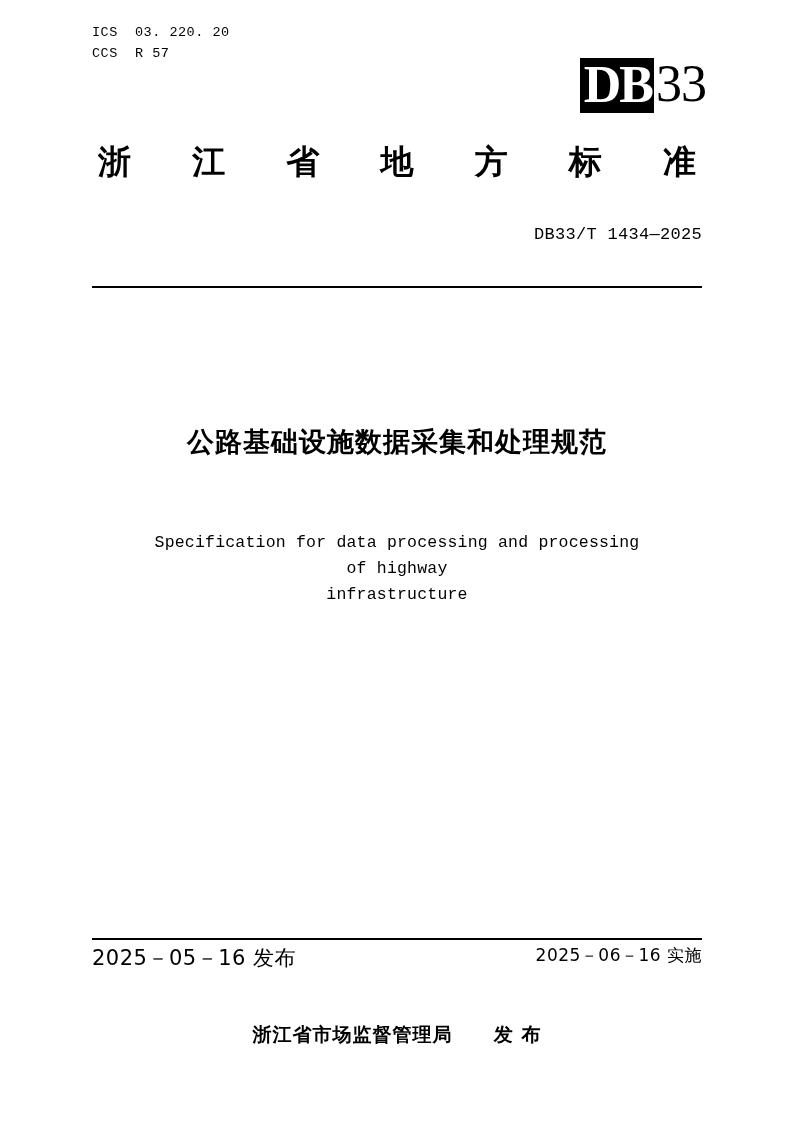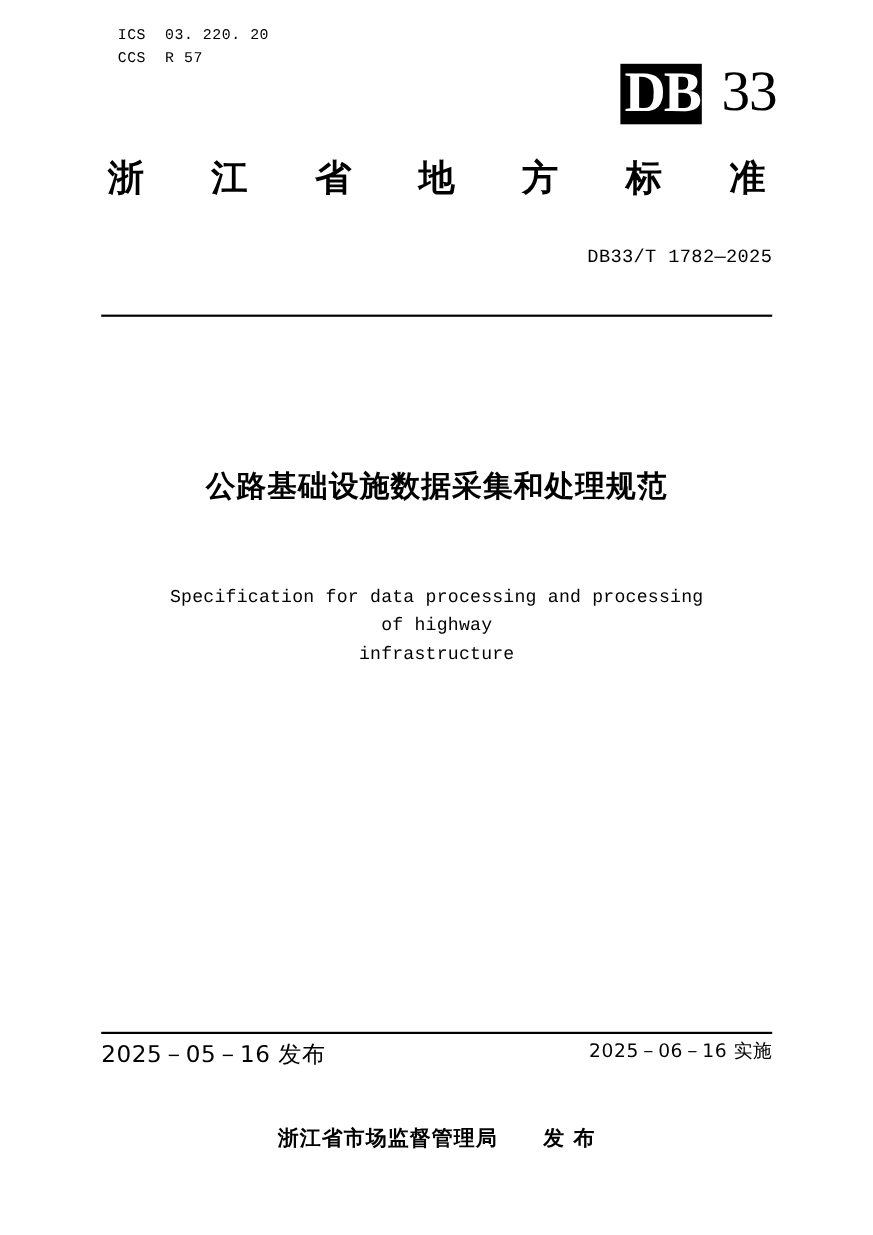--- a/index.html
+++ b/index.html
@@ -26,36 +26,34 @@
     position: absolute;
     left: 92px;
     top: 22px;
     font-family: "Liberation Mono", monospace;
     font-size: 13.5px;
     letter-spacing: 0.5px;
     line-height: 21px;
   }
   .codes div {
     white-space: pre;
-    margin-left: 15px;
   }
 
   
   .db-logo {
     position: absolute;
     right: 88px;
     top: 58px;
     font-family: "Liberation Serif", serif;
     font-weight: bold;
     font-size: 52px;
     letter-spacing: -1px;
     line-height: 52px;
     display: flex;
     align-items: flex-start;
-    gap: 16px;
   }
   .db-logo .db {
     background: #000000;
     color: #ffffff;
     padding: 1px 2px 2px 4px;
     font-family: "Liberation Serif", serif;
     font-weight: bold;
     letter-spacing: -2px;
   }
   .db-logo .num {
@@ -179,21 +177,21 @@
   <div class="std-title">
     <span>浙</span>
     <span>江</span>
     <span>省</span>
     <span>地</span>
     <span>方</span>
     <span>标</span>
     <span>准</span>
   </div>
 
-  <div class="std-no">DB33/T 1782—2025</div>
+  <div class="std-no">DB33/T 1434—2025</div>
 
   <div class="rule-top"></div>
 
   <div class="doc-title-cn">公路基础设施数据采集和处理规范</div>
 
   <div class="doc-title-en">
     <div>Specification for data processing and processing of highway</div>
     <div>infrastructure</div>
   </div>
 

